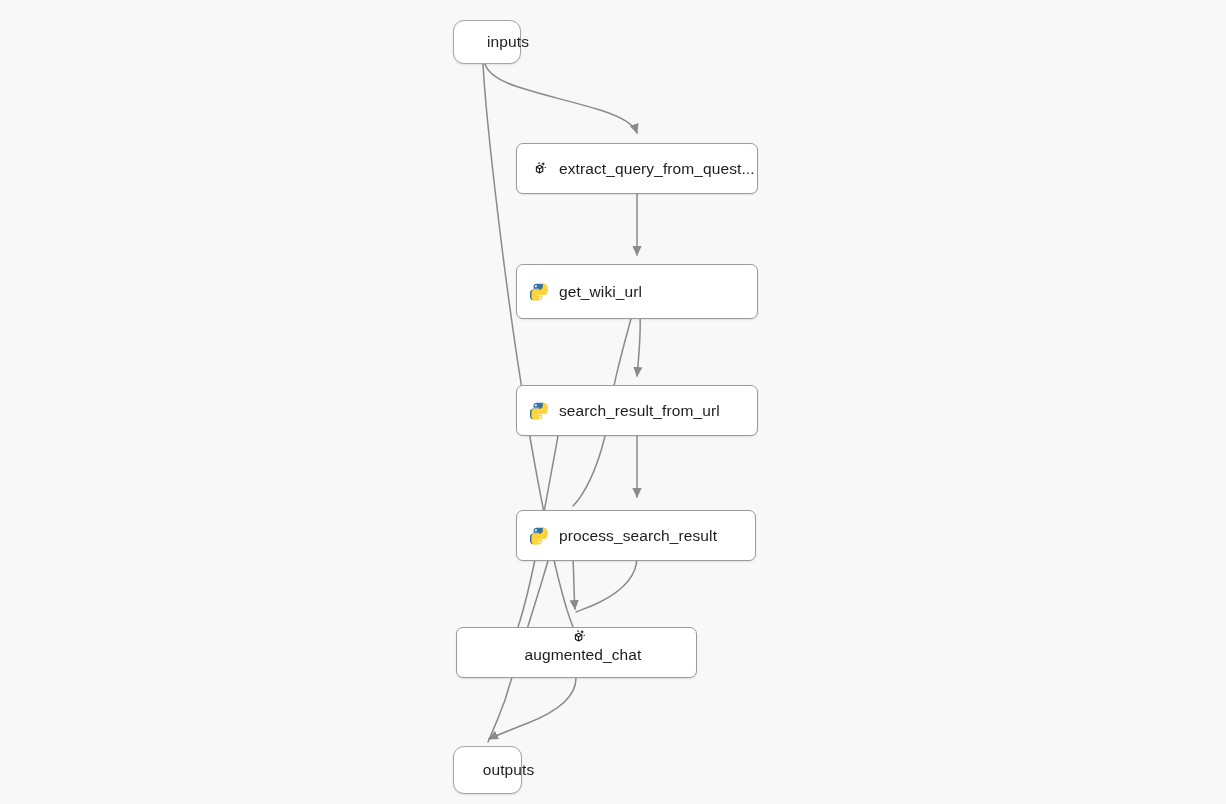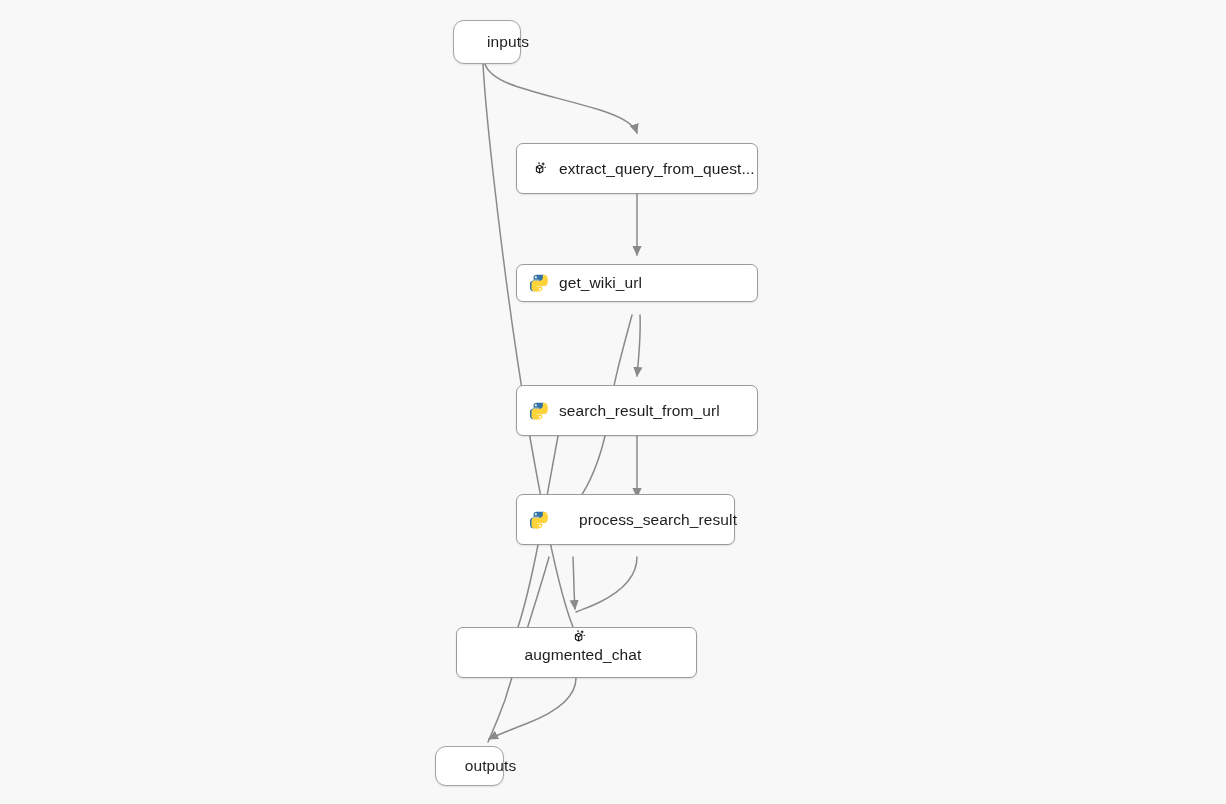--- a/index.html
+++ b/index.html
@@ -115,41 +115,41 @@
         <g fill="#1a1a1a">
           <path d="M13.1 1.9 L13.7 3.3 L15.1 3.9 L13.7 4.5 L13.1 5.9 L12.5 4.5 L11.1 3.9 L12.5 3.3 Z"></path>
           <circle cx="9.0" cy="3.0" r="0.85"></circle>
           <circle cx="15.2" cy="7.4" r="0.7"></circle>
         </g>
       </svg>
     </span>
     <span class="node-label">extract_query_from_quest...</span>
   </div>
 
-  <div class="node module" style="left:516px; top:264px; width:242px; height:38px;">
+  <div class="node module" style="left:516px; top:264px; width:242px; height:55px;">
     <span class="node-icon">
       <svg width="18" height="18" viewBox="0 0 18 18" xmlns="http://www.w3.org/2000/svg">
         <path fill="#3572A5" d="M8.85 1.1c-1.0 0-1.95.09-2.78.24-2.46.43-2.9 1.35-2.9 3.03v2.22h5.86v.74H2.97c-1.69 0-3.17 1.02-3.63 2.95-.53 2.21-.55 3.59 0 5.9.41 1.72 1.4 2.95 3.09 2.95h2.01V15.5c0-1.92 1.66-3.61 3.63-3.61h5.85c1.61 0 2.9-1.33 2.9-2.95V4.37c0-1.57-1.33-2.75-2.9-3.03-.99-.17-2.02-.25-3.07-.24zM5.68 2.9c.6 0 1.09.5 1.09 1.12 0 .61-.49 1.1-1.09 1.1-.61 0-1.09-.49-1.09-1.1 0-.62.48-1.12 1.09-1.12z" transform="scale(0.92) translate(0.7,-0.4)"></path>
         <path fill="#FFD43B" d="M15.6 6.33v2.62c0 2.0-1.7 3.69-3.63 3.69H6.12c-1.58 0-2.9 1.36-2.9 2.95v5.53c0 1.57 1.37 2.5 2.9 2.95 1.84.54 3.6.64 5.85 0 1.46-.42 2.9-1.27 2.9-2.95v-2.21H9.02v-.74h8.74c1.69 0 2.32-1.18 2.9-2.95.61-1.82.58-3.57 0-5.9-.42-1.68-1.21-2.95-2.9-2.95H15.6zm-3.29 14.05c.61 0 1.09.49 1.09 1.1 0 .62-.48 1.12-1.09 1.12-.6 0-1.09-.5-1.09-1.12 0-.61.49-1.1 1.09-1.1z" transform="scale(0.92) translate(-1.6,-5.2)"></path>
       </svg>
     </span>
     <span class="node-label">get_wiki_url</span>
   </div>
 
   <div class="node module" style="left:516px; top:385px; width:242px; height:51px;">
     <span class="node-icon">
       <svg width="18" height="18" viewBox="0 0 18 18" xmlns="http://www.w3.org/2000/svg">
         <path fill="#3572A5" d="M8.85 1.1c-1.0 0-1.95.09-2.78.24-2.46.43-2.9 1.35-2.9 3.03v2.22h5.86v.74H2.97c-1.69 0-3.17 1.02-3.63 2.95-.53 2.21-.55 3.59 0 5.9.41 1.72 1.4 2.95 3.09 2.95h2.01V15.5c0-1.92 1.66-3.61 3.63-3.61h5.85c1.61 0 2.9-1.33 2.9-2.95V4.37c0-1.57-1.33-2.75-2.9-3.03-.99-.17-2.02-.25-3.07-.24zM5.68 2.9c.6 0 1.09.5 1.09 1.12 0 .61-.49 1.1-1.09 1.1-.61 0-1.09-.49-1.09-1.1 0-.62.48-1.12 1.09-1.12z" transform="scale(0.92) translate(0.7,-0.4)"></path>
         <path fill="#FFD43B" d="M15.6 6.33v2.62c0 2.0-1.7 3.69-3.63 3.69H6.12c-1.58 0-2.9 1.36-2.9 2.95v5.53c0 1.57 1.37 2.5 2.9 2.95 1.84.54 3.6.64 5.85 0 1.46-.42 2.9-1.27 2.9-2.95v-2.21H9.02v-.74h8.74c1.69 0 2.32-1.18 2.9-2.95.61-1.82.58-3.57 0-5.9-.42-1.68-1.21-2.95-2.9-2.95H15.6zm-3.29 14.05c.61 0 1.09.49 1.09 1.1 0 .62-.48 1.12-1.09 1.12-.6 0-1.09-.5-1.09-1.12 0-.61.49-1.1 1.09-1.1z" transform="scale(0.92) translate(-1.6,-5.2)"></path>
       </svg>
     </span>
     <span class="node-label">search_result_from_url</span>
   </div>
 
-  <div class="node module" style="left:516px; top:494px; width:219px; height:51px;gap:20px;">
+  <div class="node module" style="left:516px; top:510px; width:240px; height:51px;">
     <span class="node-icon">
       <svg width="18" height="18" viewBox="0 0 18 18" xmlns="http://www.w3.org/2000/svg">
         <path fill="#3572A5" d="M8.85 1.1c-1.0 0-1.95.09-2.78.24-2.46.43-2.9 1.35-2.9 3.03v2.22h5.86v.74H2.97c-1.69 0-3.17 1.02-3.63 2.95-.53 2.21-.55 3.59 0 5.9.41 1.72 1.4 2.95 3.09 2.95h2.01V15.5c0-1.92 1.66-3.61 3.63-3.61h5.85c1.61 0 2.9-1.33 2.9-2.95V4.37c0-1.57-1.33-2.75-2.9-3.03-.99-.17-2.02-.25-3.07-.24zM5.68 2.9c.6 0 1.09.5 1.09 1.12 0 .61-.49 1.1-1.09 1.1-.61 0-1.09-.49-1.09-1.1 0-.62.48-1.12 1.09-1.12z" transform="scale(0.92) translate(0.7,-0.4)"></path>
         <path fill="#FFD43B" d="M15.6 6.33v2.62c0 2.0-1.7 3.69-3.63 3.69H6.12c-1.58 0-2.9 1.36-2.9 2.95v5.53c0 1.57 1.37 2.5 2.9 2.95 1.84.54 3.6.64 5.85 0 1.46-.42 2.9-1.27 2.9-2.95v-2.21H9.02v-.74h8.74c1.69 0 2.32-1.18 2.9-2.95.61-1.82.58-3.57 0-5.9-.42-1.68-1.21-2.95-2.9-2.95H15.6zm-3.29 14.05c.61 0 1.09.49 1.09 1.1 0 .62-.48 1.12-1.09 1.12-.6 0-1.09-.5-1.09-1.12 0-.61.49-1.1 1.09-1.1z" transform="scale(0.92) translate(-1.6,-5.2)"></path>
       </svg>
     </span>
     <span class="node-label">process_search_result</span>
   </div>
 
   <div class="node module" style="left:456px; top:627px; width:241px; height:51px;flex-direction:column;">
@@ -163,17 +163,17 @@
         <g fill="#1a1a1a">
           <path d="M13.1 1.9 L13.7 3.3 L15.1 3.9 L13.7 4.5 L13.1 5.9 L12.5 4.5 L11.1 3.9 L12.5 3.3 Z"></path>
           <circle cx="9.0" cy="3.0" r="0.85"></circle>
           <circle cx="15.2" cy="7.4" r="0.7"></circle>
         </g>
       </svg>
     </span>
     <span class="node-label">augmented_chat</span>
   </div>
 
-  <div class="node pill" style="left:435px; top:746px; width:69px; height:40px;">
+  <div class="node pill" style="left:453px; top:746px; width:69px; height:48px;">
     <span class="node-label">outputs</span>
   </div>
 
 </div>
 
 </body></html>

